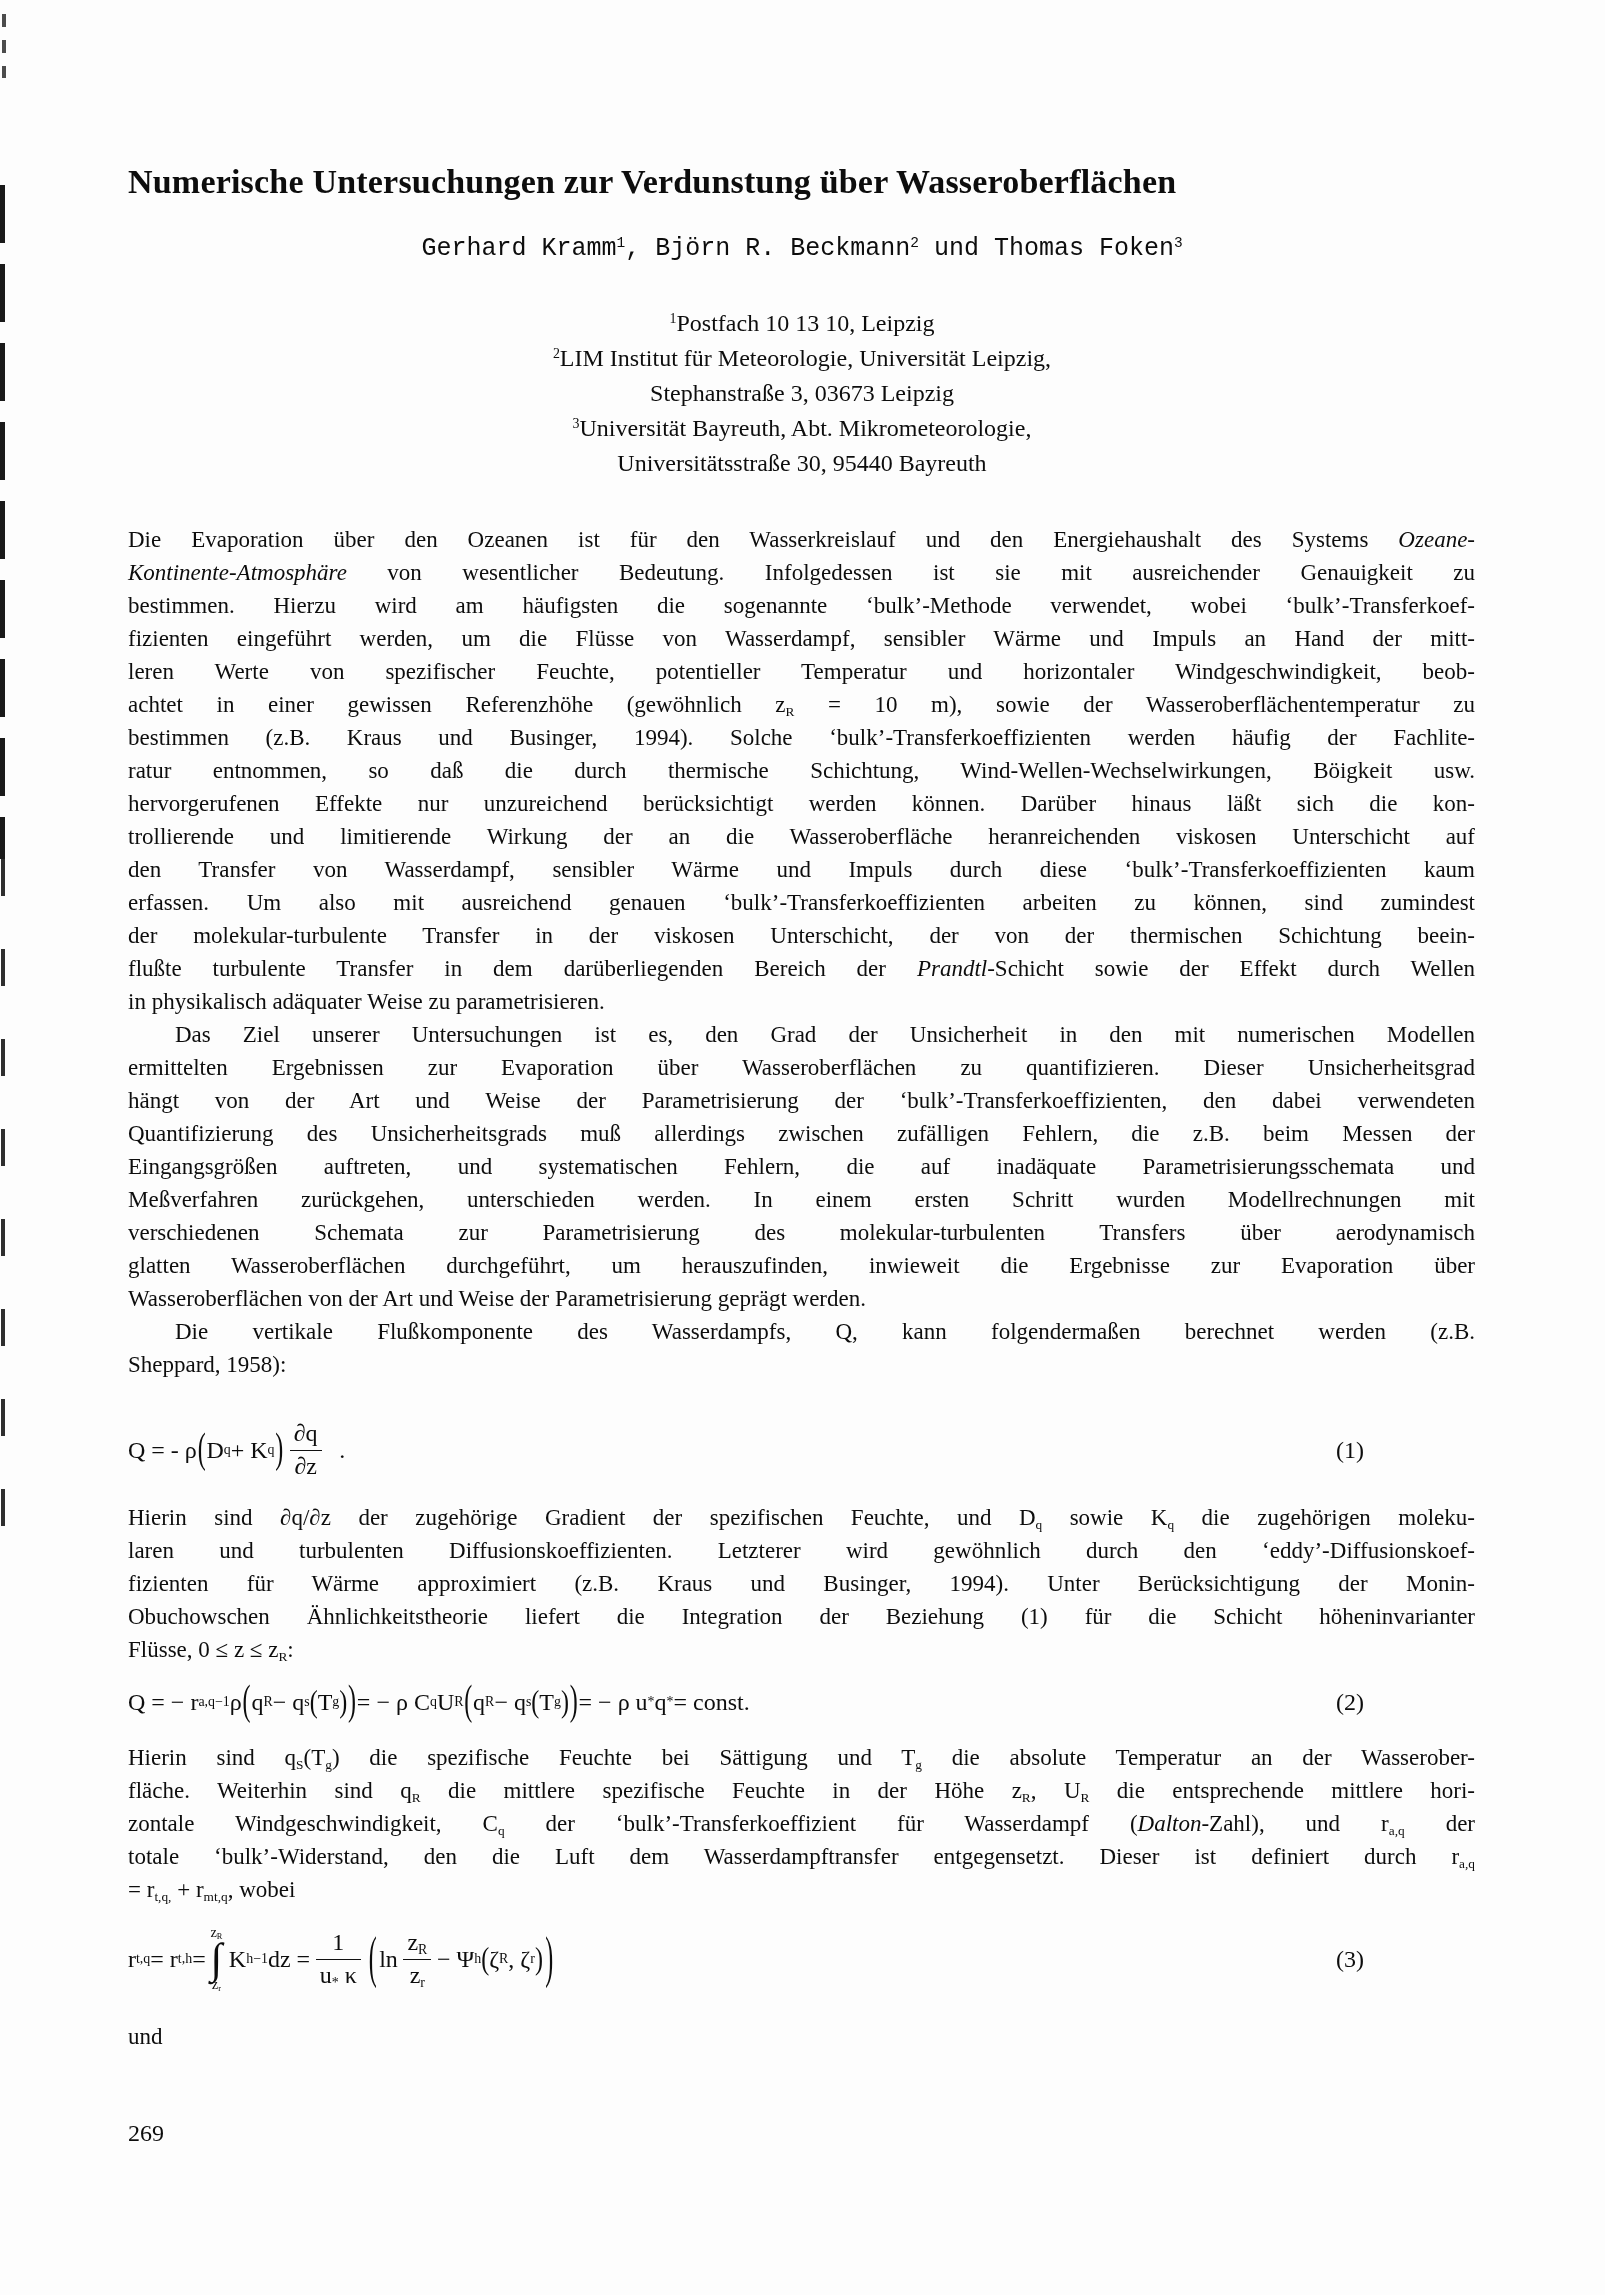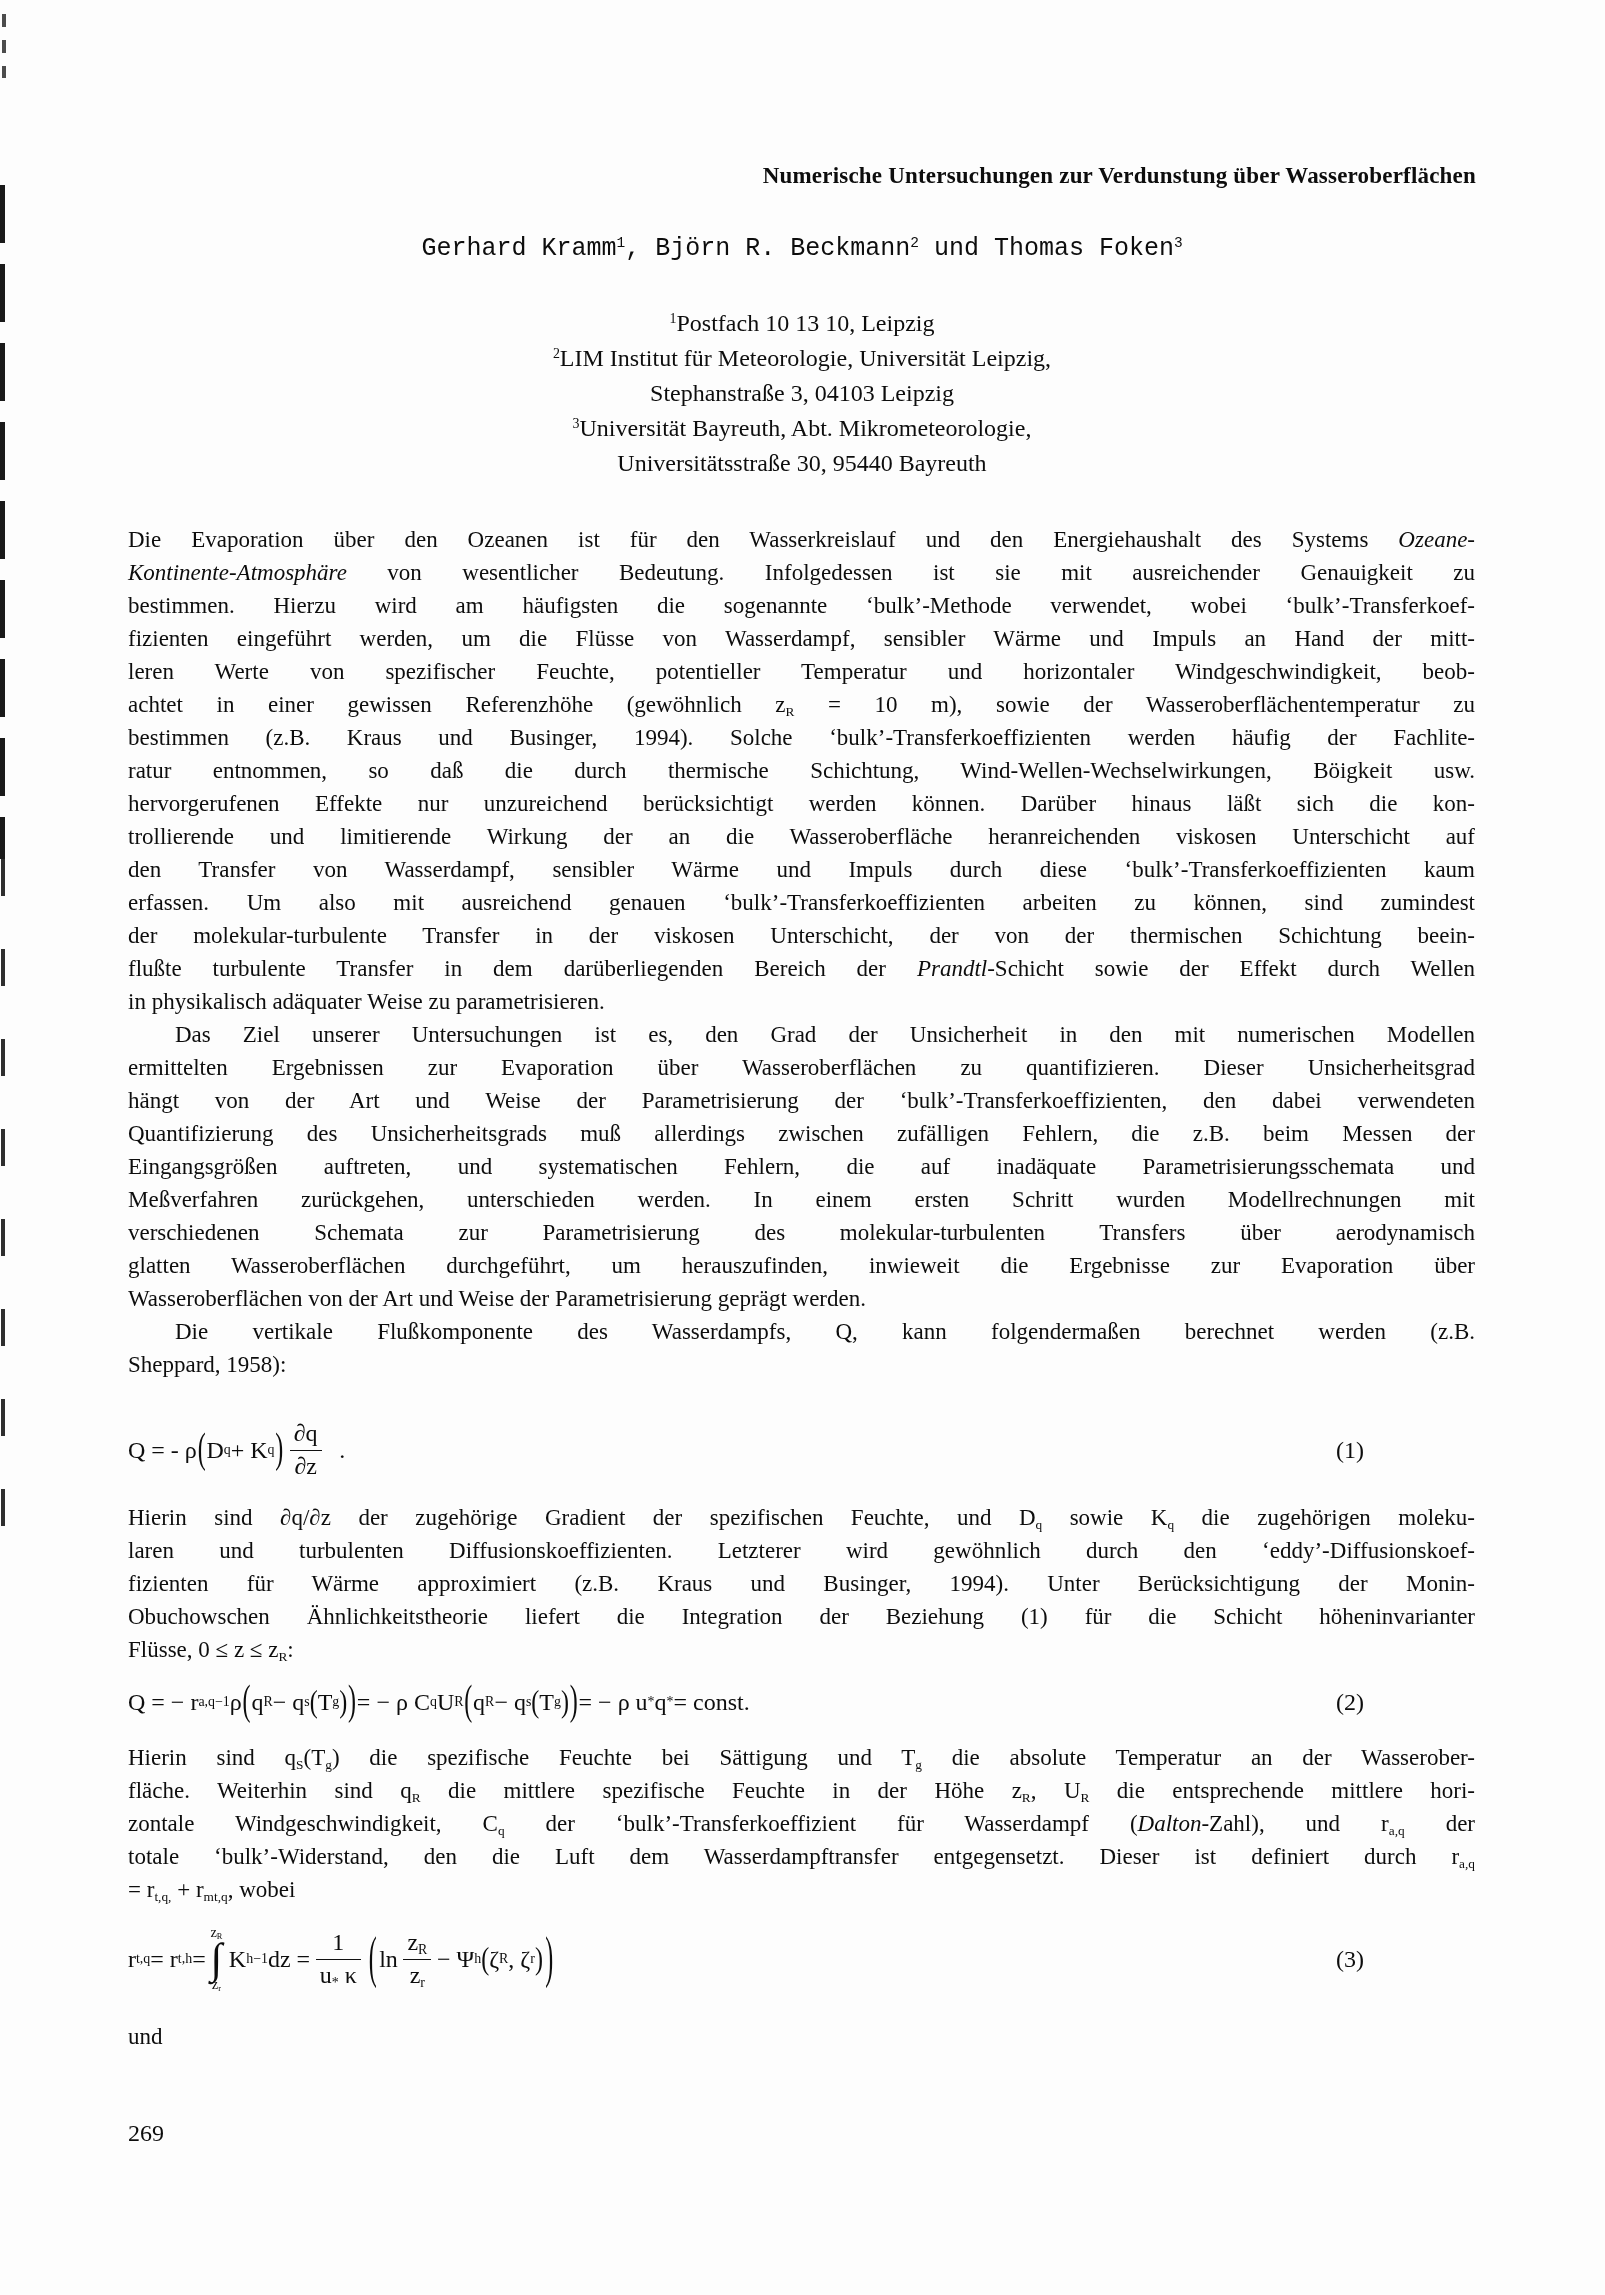--- a/index.html
+++ b/index.html
@@ -7,22 +7,22 @@
     position:relative;width:1605px;height:2295px;background:#fdfdfd;
     font-family:"Liberation Serif","DejaVu Serif",serif;color:#0d0d0d;
     overflow:hidden;margin:0 auto;
   }
   
   .edge{position:absolute;}
   .edge.s1{left:1.6px;top:14.4px;width:4px;height:64px;background:repeating-linear-gradient(to bottom,#111 0 13px,transparent 13px 26px);opacity:.75;}
   .edge.s2{left:0;top:185px;width:4.8px;height:674px;background:repeating-linear-gradient(to bottom,#000 0 58px,transparent 58px 79px);opacity:.9;}
   .edge.s3{left:0.8px;top:859px;width:4px;height:714px;background:repeating-linear-gradient(to bottom,#0a0a0a 0 37px,transparent 37px 90px);opacity:.85;}
 
-  .head-title{position:absolute;top:163px;left:128px;width:1348px;text-align:right;
-    font-size:23px;font-weight:bold;letter-spacing:0.2px;}
+  .head-title{position:absolute;top:163px;left:128px;width:1348px;text-align:left;
+    font-size:34px;font-weight:bold;letter-spacing:0.2px;}
   .head-authors{position:absolute;top:234px;left:128px;width:1348px;text-align:center;font-size:25px;font-family:Liberation Mono, monospace;}
   .head-affil{position:absolute;top:306px;left:128px;width:1348px;text-align:center;
     font-size:24px;line-height:35px;}
 
   .bodycol{position:absolute;top:523px;left:128px;width:1347px;font-size:23px;line-height:33px;}
   .jline{text-align:justify;text-align-last:justify;white-space:normal;}
   .jline.last{text-align-last:left;}
   .indent-first .jline:first-child{text-indent:47px;}
 
   sub{font-size:.58em;line-height:0;vertical-align:-0.28em;}
@@ -54,21 +54,21 @@
 <div class="sheet">
   <div class="edge s1"></div>
   <div class="edge s2"></div>
   <div class="edge s3"></div>
 
   <div class="head-title">Numerische Untersuchungen zur Verdunstung über Wasseroberflächen</div>
   <div class="head-authors">Gerhard Kramm<sup>1</sup>, Björn R. Beckmann<sup>2</sup> und Thomas Foken<sup>3</sup></div>
   <div class="head-affil">
     <div class="affil-line"><sup>1</sup>Postfach 10 13 10, Leipzig</div>
     <div class="affil-line"><sup>2</sup>LIM Institut für Meteorologie, Universität Leipzig,</div>
-    <div class="affil-line">Stephanstraße 3, 04103 Leipzig</div>
+    <div class="affil-line">Stephanstraße 3, 03673 Leipzig</div>
     <div class="affil-line"><sup>3</sup>Universität Bayreuth, Abt. Mikrometeorologie,</div>
     <div class="affil-line">Universitätsstraße 30, 95440 Bayreuth</div>
   </div>
 
   <div class="bodycol">
     <div class="para">
         <div class="jline">Die Evaporation über den Ozeanen ist für den Wasserkreislauf und den Energiehaushalt des Systems <i>Ozeane-</i></div>
         <div class="jline"><i>Kontinente-Atmosphäre</i> von wesentlicher Bedeutung. Infolgedessen ist sie mit ausreichender Genauigkeit zu</div>
         <div class="jline">bestimmen. Hierzu wird am häufigsten die sogenannte ‘bulk’-Methode verwendet, wobei ‘bulk’-Transferkoef-</div>
         <div class="jline">fizienten eingeführt werden, um die Flüsse von Wasserdampf, sensibler Wärme und Impuls an Hand der mitt-</div>

